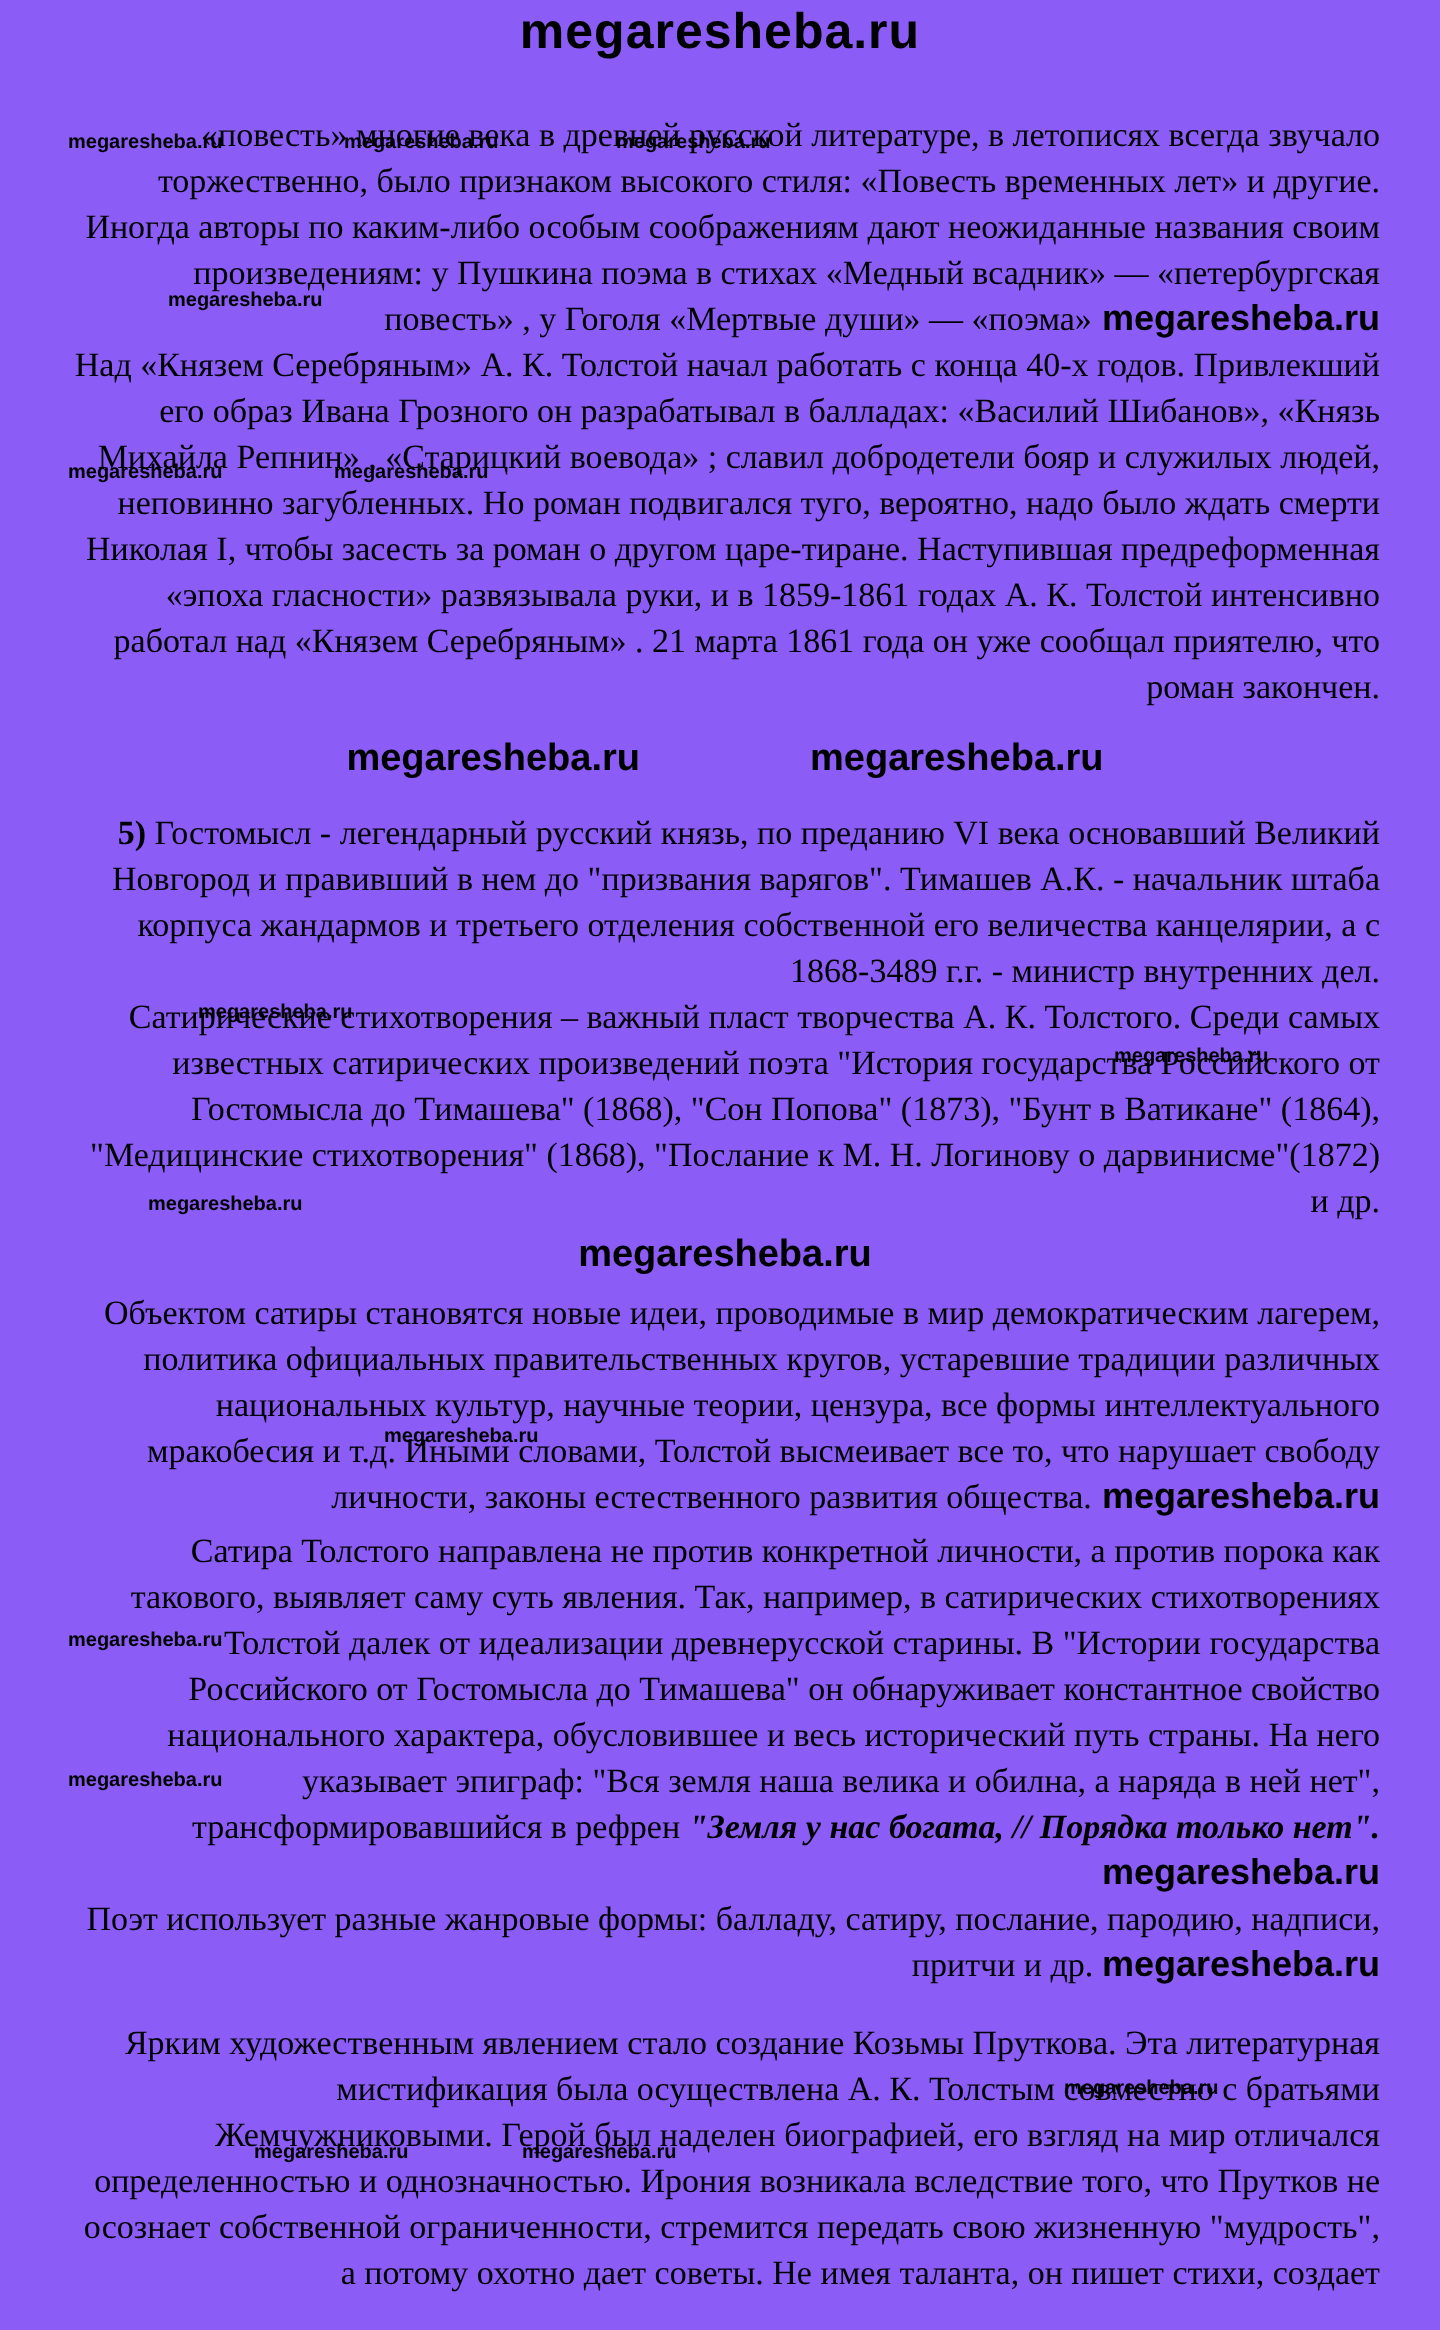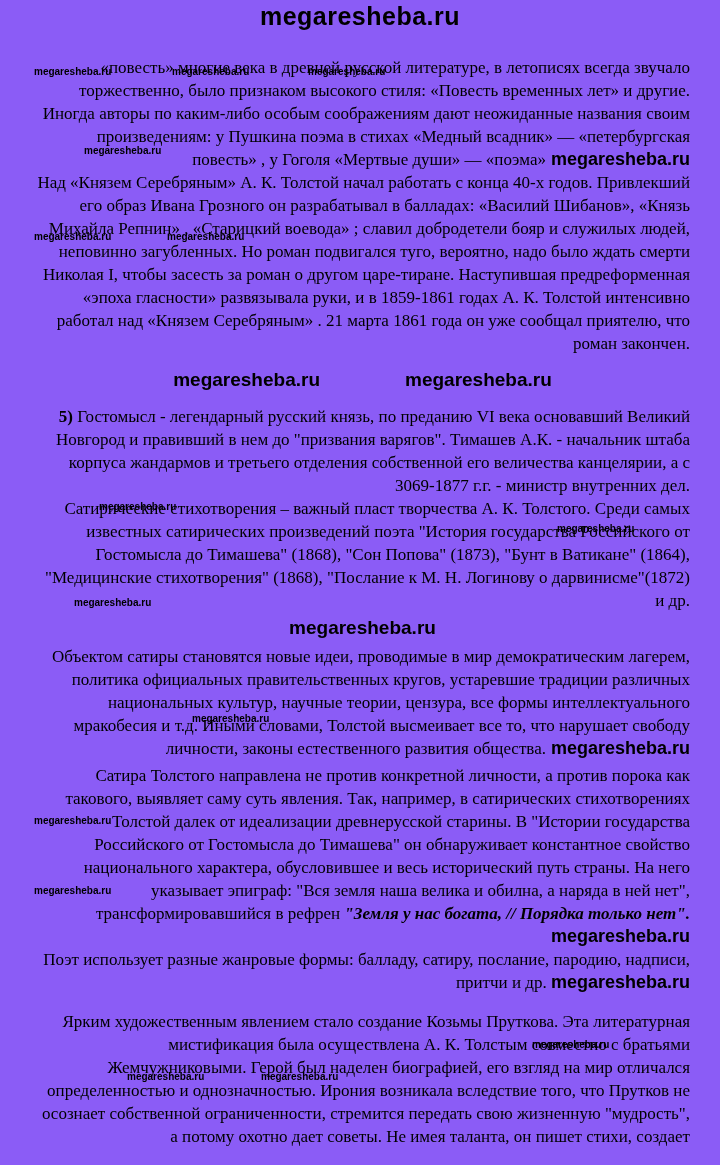--- a/index.html
+++ b/index.html
@@ -75,21 +75,21 @@
 <div class="page">
   <div class="header">megaresheba.ru</div>
 
   <div class="content">
       <p class="para"><span>«повесть» многие века в древней русской литературе, в летописях всегда звучало торжественно, было признаком высокого стиля: «Повесть временных лет» и другие. Иногда авторы по каким-либо особым соображениям дают неожиданные названия своим произведениям: у Пушкина поэма в стихах «Медный всадник» — «петербургская повесть» , у Гоголя «Мертвые души» — «поэма»</span><span class="wm-inline"> megaresheba.ru</span></p>
       <p class="para"><span>Над «Князем Серебряным» А. К. Толстой начал работать с конца 40-х годов. Привлекший его образ Ивана Грозного он разрабатывал в балладах: «Василий Шибанов», «Князь Михайла Репнин» , «Старицкий воевода» ; славил добродетели бояр и служилых людей, неповинно загубленных. Но роман подвигался туго, вероятно, надо было ждать смерти Николая I, чтобы засесть за роман о другом царе-тиране. Наступившая предреформенная «эпоха гласности» развязывала руки, и в 1859-1861 годах А. К. Толстой интенсивно работал над «Князем Серебряным» . 21 марта 1861 года он уже сообщал приятелю, что роман закончен.</span></p>
       <div class="wm-row">
         <span>megaresheba.ru</span>
         <span>megaresheba.ru</span>
       </div>
-      <p class="para"><span class="seg-bold">5)</span><span> Гостомысл - легендарный русский князь, по преданию VI века основавший Великий Новгород и правивший в нем до "призвания варягов". Тимашев А.К. - начальник штаба корпуса жандармов и третьего отделения собственной его величества канцелярии, а с 3069-1877 г.г. - министр внутренних дел.</span></p>
+      <p class="para"><span class="seg-bold">5)</span><span> Гостомысл - легендарный русский князь, по преданию VI века основавший Великий Новгород и правивший в нем до "призвания варягов". Тимашев А.К. - начальник штаба корпуса жандармов и третьего отделения собственной его величества канцелярии, а с 1868-3489 г.г. - министр внутренних дел.</span></p>
       <p class="para"><span>Сатирические стихотворения – важный пласт творчества А. К. Толстого. Среди самых известных сатирических произведений поэта "История государства Российского от Гостомысла до Тимашева" (1868), "Сон Попова" (1873), "Бунт в Ватикане" (1864), "Медицинские стихотворения" (1868), "Послание к М. Н. Логинову о дарвинисме"(1872) и др.</span></p>
       <div class="wm-row tight">
         <span>megaresheba.ru</span>
       </div>
       <p class="para"><span>Объектом сатиры становятся новые идеи, проводимые в мир демократическим лагерем, политика официальных правительственных кругов, устаревшие традиции различных национальных культур, научные теории, цензура, все формы интеллектуального мракобесия и т.д. Иными словами, Толстой высмеивает все то, что нарушает свободу личности, законы естественного развития общества.</span><span class="wm-inline"> megaresheba.ru</span></p>
       <p class="para mt8"><span>Сатира Толстого направлена не против конкретной личности, а против порока как такового, выявляет саму суть явления. Так, например, в сатирических стихотворениях Толстой далек от идеализации древнерусской старины. В "Истории государства Российского от Гостомысла до Тимашева" он обнаруживает константное свойство национального характера, обусловившее и весь исторический путь страны. На него указывает эпиграф: "Вся земля наша велика и обилна, а наряда в ней нет", трансформировавшийся в рефрен </span><span class="seg-italic">"Земля у нас богата, // Порядка только нет".</span><span class="wm-inline"> megaresheba.ru</span></p>
       <p class="para"><span>Поэт использует разные жанровые формы: балладу, сатиру, послание, пародию, надписи, притчи и др. </span><span class="wm-inline">megaresheba.ru</span></p>
       <p class="para mt10"><span>Ярким художественным явлением стало создание Козьмы Пруткова. Эта литературная мистификация была осуществлена А. К. Толстым совместно с братьями Жемчужниковыми. Герой был наделен биографией, его взгляд на мир отличался определенностью и однозначностью. Ирония возникала вследствие того, что Прутков не осознает собственной ограниченности, стремится передать свою жизненную "мудрость", а потому охотно дает советы. Не имея таланта, он пишет стихи, создает</span></p>
     </div>
 

